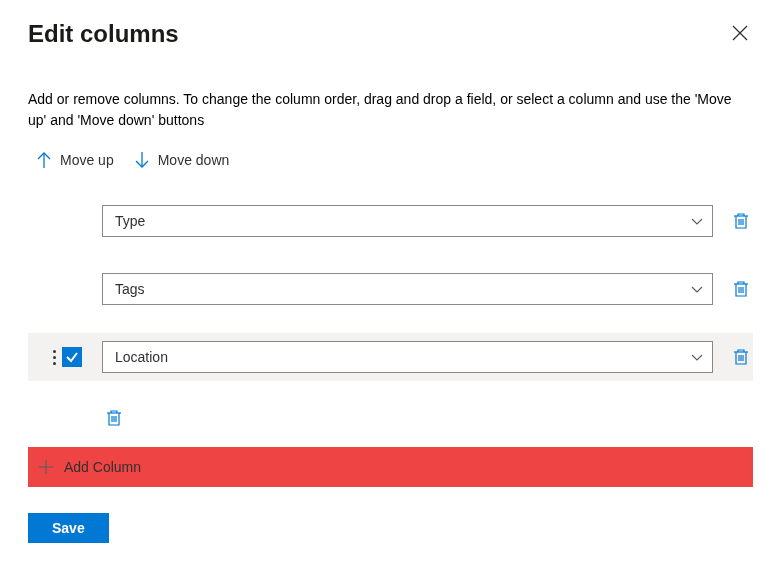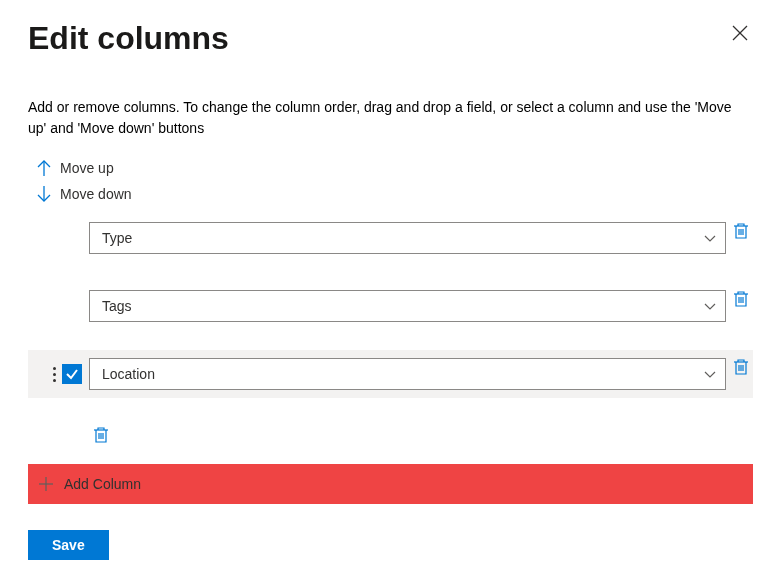--- a/index.html
+++ b/index.html
@@ -12,60 +12,60 @@
       height: 577px;
       padding: 20px 28px;
     }
     .header {
       display: flex;
       justify-content: space-between;
       align-items: flex-start;
       margin-bottom: 40px;
     }
     .title {
-      font-size: 32px;
+      font-size: 24px;
       font-weight: 600;
       color: #1b1a19;
     }
     .close-btn {
       cursor: pointer;
       padding: 4px;
       color: #323130;
     }
     .description {
       font-size: 14px;
       color: #000000;
       line-height: 1.5;
       margin-bottom: 16px;
     }
     .toolbar {
       display: flex;
-      gap: 8px;
+      gap: 20px;
       padding: 4px 8px;
-      margin-bottom: 7px;
-      flex-direction: column;
+      margin-bottom: 24px;
     }
     .toolbar-btn {
       display: flex;
       align-items: center;
       gap: 8px;
       cursor: pointer;
       color: #323130;
       font-size: 14px;
     }
     .toolbar-btn svg { color: #0078d4; }
     .column-list {
       display: flex;
       flex-direction: column;
       gap: 20px;
       margin-bottom: 12px;
     }
     .column-row {
       display: flex;
-      gap: 3px;
+      align-items: center;
+      gap: 16px;
       padding: 8px 0 8px 0;
     }
     .column-row.selected {
       background: #f3f2f1;
     }
     .row-prefix {
       width: 58px;
       display: flex;
       align-items: center;
       justify-content: flex-end;

